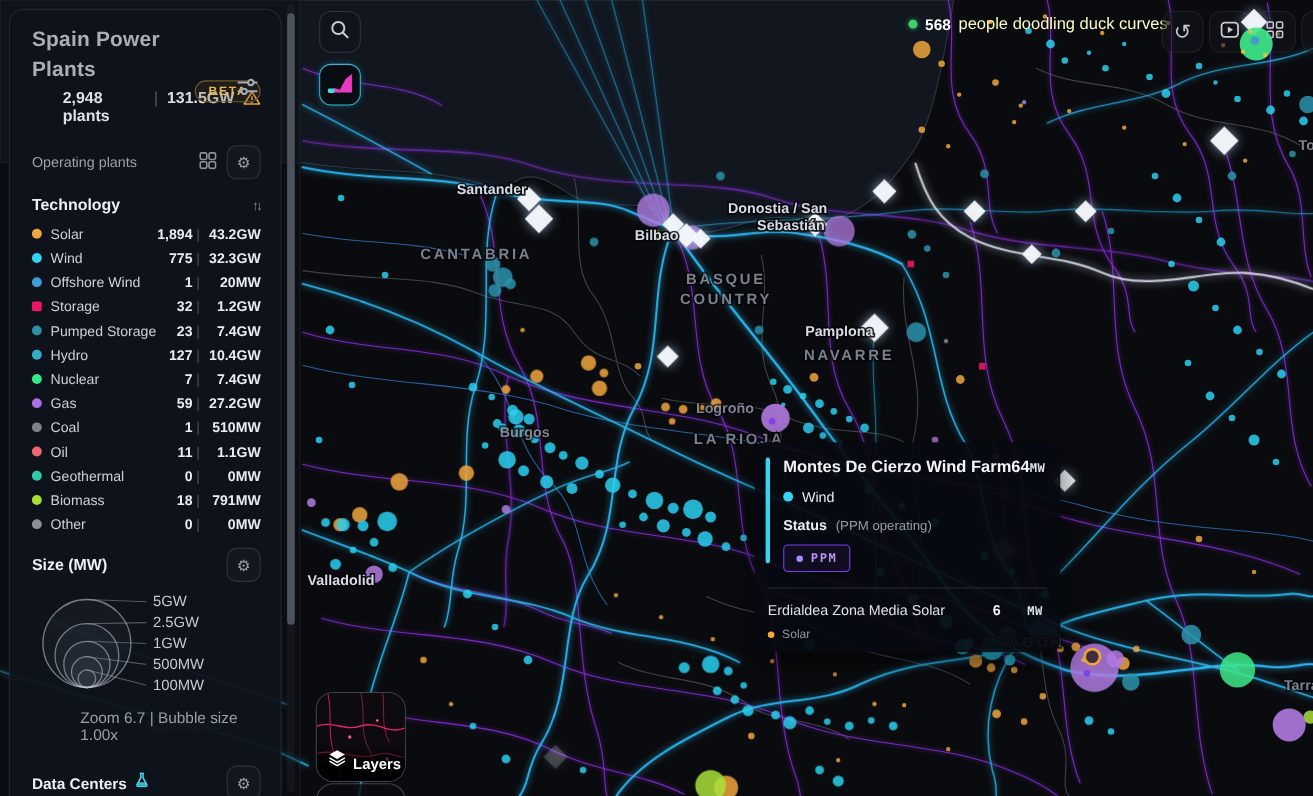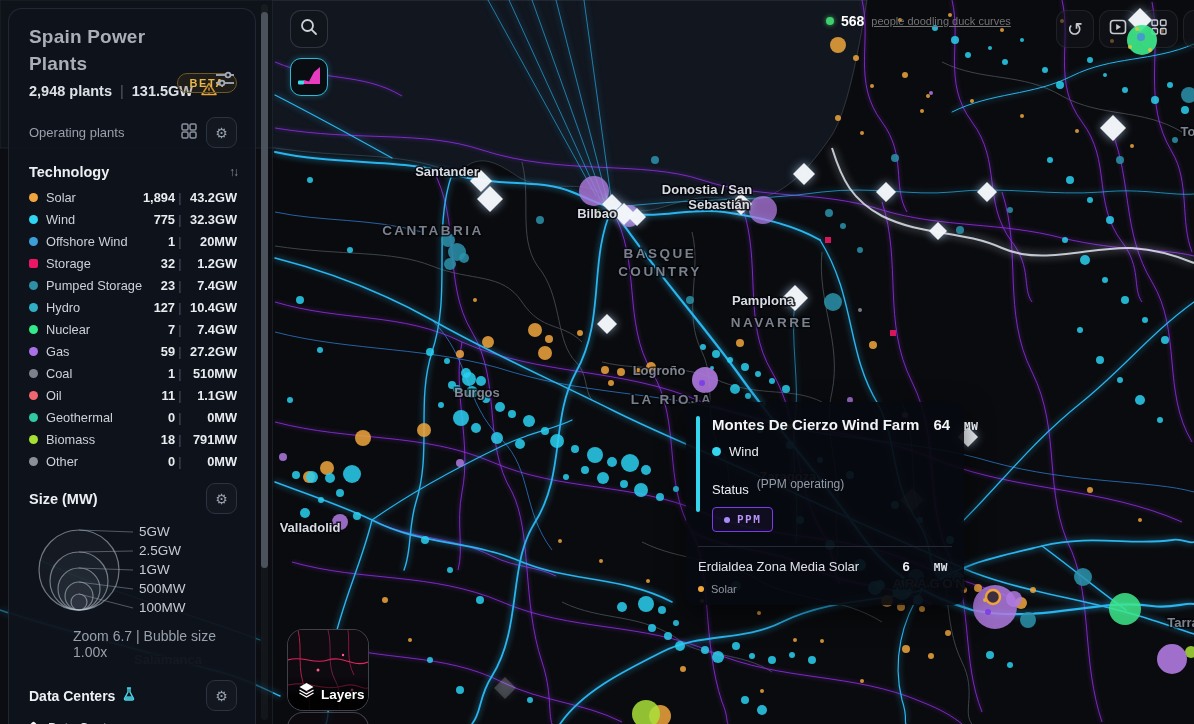--- a/index.html
+++ b/index.html
@@ -33,21 +33,21 @@
              background:rgba(16,20,28,.9);border:1px solid rgba(70,80,96,.35);
              border-radius:14px;padding:14px 18px 0 20px;box-sizing:border-box;}
   .sb-track{position:absolute;left:261px;top:4px;width:7px;height:716px;background:rgba(255,255,255,.04);border-radius:4px;}
   .sb-thumb{position:absolute;left:261px;top:12px;width:7px;height:556px;background:#4b525c;border-radius:4px;}
   .title-row{position:relative;}
   .side-title{width:160px;font-size:19px;font-weight:700;color:#a9aeb8;line-height:27px;letter-spacing:.2px;}
   .beta{position:absolute;right:0;top:6px;font-size:11px;font-weight:700;letter-spacing:1.6px;
         color:#e8b84b;border:1.5px solid #6f5827;background:rgba(90,68,24,.22);
         border-radius:999px;padding:3px 11px;margin-top:44px;}
   .filter-ic{position:absolute;right:2px;top:48px;}
-  .stats{margin-top:5px;font-size:14.5px;font-weight:700;color:#dde1e7;display:flex;align-items:flex-end;gap:8px;}
+  .stats{margin-top:5px;font-size:14.5px;font-weight:700;color:#dde1e7;display:flex;align-items:flex-start;gap:8px;margin-left:28px;}
   .pipe{color:#545b68;font-weight:400;}
   .oper{margin-top:18px;display:flex;align-items:center;color:#99a0ab;font-size:13px;}
   .oper .sp{flex:1;}
   .icbtn{width:29px;height:29px;border:1px solid #2c3340;border-radius:9px;background:rgba(22,27,36,.6);
          display:flex;align-items:center;justify-content:center;color:#98a0ac;font-size:14px;cursor:pointer;}
   .sec-h{display:flex;align-items:center;margin-top:16px;}
   .sec-h .t{font-size:14.5px;font-weight:700;color:#eceff3;flex:1;}
   .sort{color:#868d98;font-size:12px;letter-spacing:-2px;}
   #tech-rows{margin-top:10px;display:flex;flex-direction:column;gap:9px;}
   .trow{display:grid;grid-template-columns:17px 1fr auto 10px 52px;align-items:center;height:13px;font-size:12.8px;}
@@ -79,46 +79,46 @@
   #btn-search{left:290px;top:10px;}
   #btn-chart{left:290px;top:58px;border:1px solid #2fb9d9;background:#090c11;box-shadow:0 0 6px rgba(47,185,217,.35);}
   .trbtn{background:rgba(18,22,28,.55);border:1px solid rgba(255,255,255,.07);}
   #btn-undo{left:1056px;top:10px;font-size:19px;color:#c4c9d0;}
   #btn-video{left:1099px;top:10px;}
   #btn-grid{left:1140px;top:10px;}
   #btn-edge{left:1183px;top:10px;}
   .presence{position:absolute;left:826px;top:13px;z-index:50;display:flex;align-items:center;gap:7px;}
   .pdot{width:8px;height:8px;border-radius:50%;background:#3fcf6e;box-shadow:0 0 5px rgba(63,207,110,.8);}
   .pcount{font-size:14px;font-weight:700;color:#fff;}
-  .plabel{font-size:11px;color:#737373;text-decoration:underline;}
+  .plabel{font-size:15px;color:#fef9c3;}
 
   
   .layers-btn{position:absolute;left:287px;top:629px;width:80px;height:80px;border-radius:16px;z-index:50;
               border:1px solid rgba(140,150,165,.4);overflow:hidden;background:#0c0a10;cursor:pointer;}
   .layers-btn .bar{position:absolute;left:0;right:0;bottom:0;height:34px;
                    background:linear-gradient(transparent,rgba(0,0,0,.88) 60%);
                    display:flex;align-items:flex-end;padding:0 0 8px 10px;gap:6px;box-sizing:border-box;}
   .layers-btn .lab{font-size:13.5px;font-weight:700;color:#fff;}
   .layers-stub{position:absolute;left:287px;top:712px;width:80px;height:40px;border-radius:16px;z-index:50;
                border:1px solid rgba(140,150,165,.4);background:rgba(12,10,16,.8);}
 
   
   .tooltip{position:absolute;left:686px;top:402px;width:278px;z-index:40;
            background:rgba(8,10,16,.93);border-radius:10px;box-shadow:0 10px 28px rgba(0,0,0,.55);
            padding:14px 0 10px 0;}
   .tt-bar{position:absolute;left:10px;top:14px;width:3.5px;height:96px;background:#35d6f0;border-radius:2px;}
   .tt-main{padding:0 16px 0 26px;}
-  .tt-title-row{display:flex;align-items:baseline;gap:14px;}
+  .tt-title-row{display:flex;align-items:baseline;gap:0;}
   .tt-title{font-size:15px;font-weight:700;color:#f2f4f6;flex:1;white-space:nowrap;}
   .tt-pow{font-size:15px;font-weight:700;color:#f2f4f6;text-align:center;}
   .tt-unit{font:700 11px "DejaVu Sans Mono",monospace;color:#dfe3e9;letter-spacing:.5px;}
   .tt-tech{display:flex;align-items:center;gap:8px;margin-top:11px;font-size:13px;color:#e8ebef;}
   .tdot{width:9px;height:9px;border-radius:50%;background:#35d6f0;}
   .tt-status{display:flex;align-items:center;gap:8px;margin-top:11px;}
-  .tt-status .s{font-size:13px;font-weight:400;color:#eceff3;margin-top:12px;}
+  .tt-status .s{font-size:13px;font-weight:700;color:#eceff3;}
   .tt-status .d{font-size:12px;color:#949ca8;}
   .ppm{display:inline-flex;align-items:center;gap:7px;margin-top:10px;padding:5px 11px;
        border:1px solid #7c3aed;border-radius:4px;background:rgba(124,58,237,.08);}
   .ppm .pd{width:6px;height:6px;border-radius:50%;background:#a78bfa;}
   .ppm .pt{font:700 11px "DejaVu Sans Mono",monospace;color:#b794f6;letter-spacing:1.5px;}
   .tt-div{height:1px;background:#232a36;margin:14px 12px 0 12px;}
   .tt-sec{padding:12px 16px 0 12px;}
   .tt-sec-row{display:flex;align-items:baseline;gap:24px;}
   .tt-sec-title{font-size:13px;color:#dde0e6;flex:1;}
   .tt-sec-pow{font-size:13px;font-weight:700;color:#eef1f5;}

